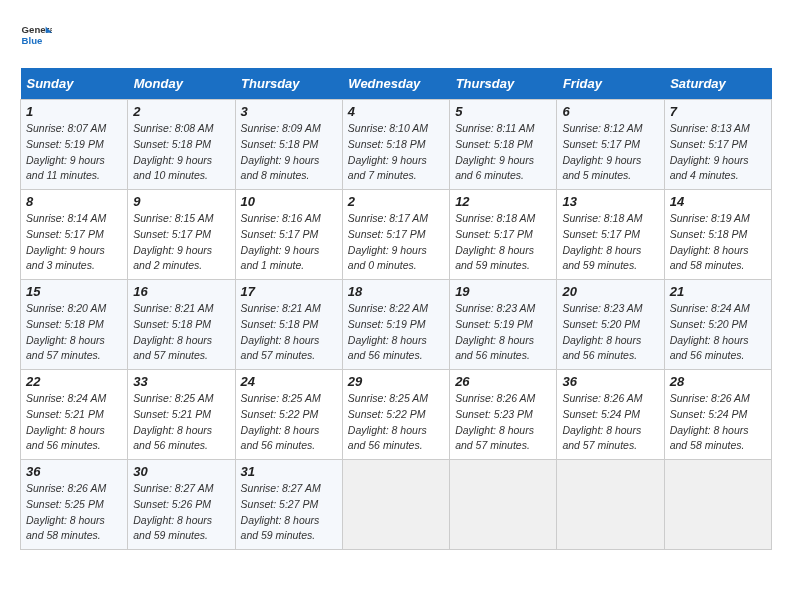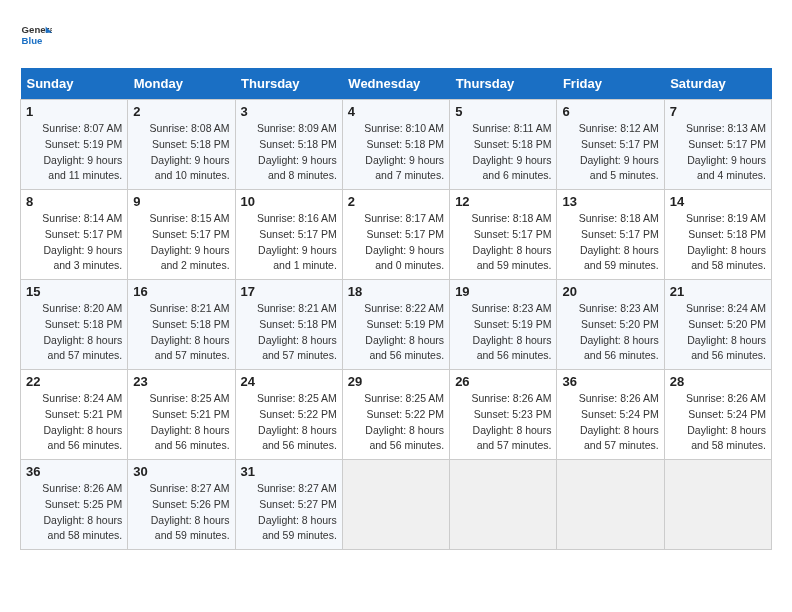--- a/index.html
+++ b/index.html
@@ -34,20 +34,21 @@
       color: #333;
     }
     .subtitle {
       font-size: 16px;
       color: #555;
     }
     table {
       width: 100%;
       border-collapse: collapse;
       font-size: 11px;
+      font-style: italic;
     }
     thead tr th {
       background: #1a6fc4;
       color: #fff;
       padding: 8px 6px;
       text-align: left;
       font-size: 13px;
       font-weight: bold;
     }
     tbody tr td {
@@ -66,21 +67,20 @@
     .day-num {
       font-size: 13px;
       font-weight: bold;
       color: #222;
       margin-bottom: 2px;
     }
     .day-info {
       color: #333;
       font-size: 10.5px;
       line-height: 1.5;
-      text-align: right;
     }
     td.empty {
       background: #f0f0f0 !important;
     }
   </style>
 </head>
 <body>
 
 <div class="header">
   <div class="logo">
@@ -287,21 +287,21 @@
       <tr>
         <td>
         <div class="day-num">22</div>
         <div class="day-info">
           Sunrise: 8:24 AM<br>
           Sunset: 5:21 PM<br>
           Daylight: 8 hours and 56 minutes.
         </div>
       </td>
         <td>
-        <div class="day-num">23</div>
+        <div class="day-num">33</div>
         <div class="day-info">
           Sunrise: 8:25 AM<br>
           Sunset: 5:21 PM<br>
           Daylight: 8 hours and 56 minutes.
         </div>
       </td>
         <td>
         <div class="day-num">24</div>
         <div class="day-info">
           Sunrise: 8:25 AM<br>

